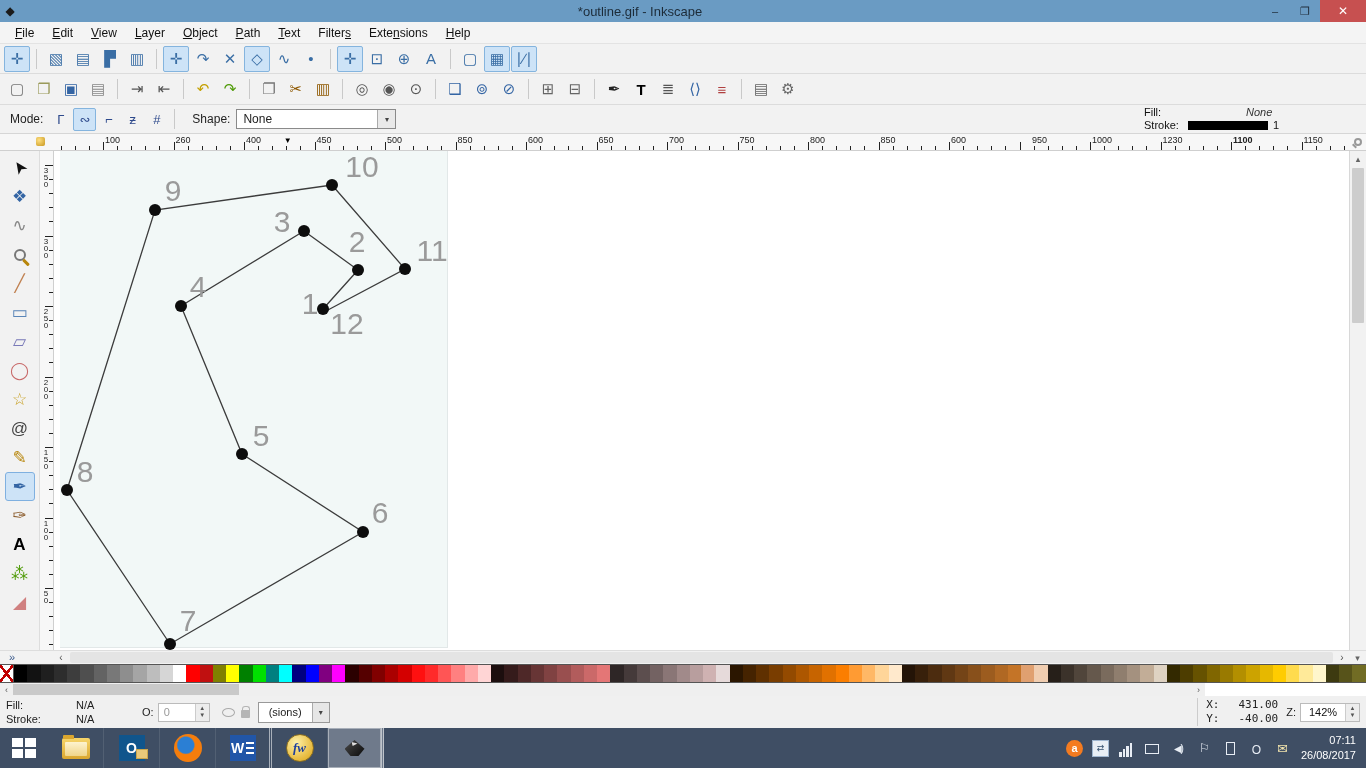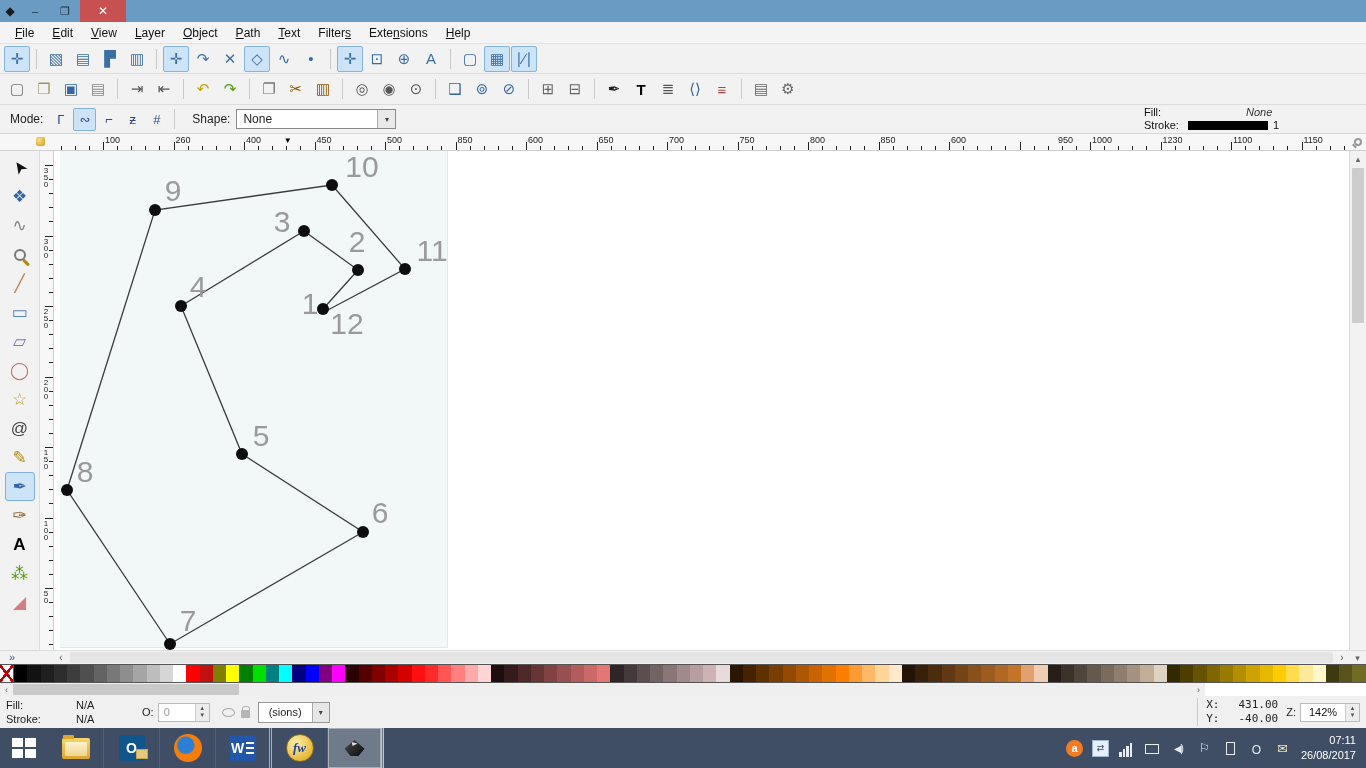--- a/index.html
+++ b/index.html
@@ -147,20 +147,21 @@
   .tray-mail { align-items:center; color:#f1e3ad; font-size:13px; }
   .clock { color:#fff; font-size:11px; text-align:right; line-height:15px; padding-right:10px; }
 </style>
 </head>
 <body>
 
 <div class="window">
 
   <div class="titlebar">
     <span class="tb-logo">◆</span>
+    <span class="tb-title">*outline.gif - Inkscape</span>
     <span class="tb-controls">
       <span class="tb-btn">–</span>
       <span class="tb-btn">❐</span>
       <span class="tb-btn close">✕</span>
     </span>
   </div>
 
   <div class="menubar">
       <span class="menu-item"><u>F</u>ile</span>
       <span class="menu-item"><u>E</u>dit</span>
@@ -344,39 +345,39 @@
         <div class="htick" style="left: 852.7px; height: 4px;"></div>
         <div class="htick" style="left: 866.8px; height: 4px;"></div>
         <div class="htick" style="left: 880.9px; height: 4px;"></div>
         <div class="htick" style="left: 895px; height: 8px;"></div>
         <div class="hlabel" style="left: 897px;">600</div>
         <div class="htick" style="left: 909.1px; height: 4px;"></div>
         <div class="htick" style="left: 923.2px; height: 4px;"></div>
         <div class="htick" style="left: 937.3px; height: 4px;"></div>
         <div class="htick" style="left: 951.4px; height: 4px;"></div>
         <div class="htick" style="left: 965.5px; height: 8px;"></div>
-        <div class="hlabel" style="left: 1004px;">950</div>
+        <div class="hlabel" style="left: 978px;">950</div>
         <div class="htick" style="left: 979.6px; height: 4px;"></div>
         <div class="htick" style="left: 993.7px; height: 4px;"></div>
         <div class="htick" style="left: 1007.8px; height: 4px;"></div>
         <div class="htick" style="left: 1021.9px; height: 4px;"></div>
         <div class="htick" style="left: 1036px; height: 8px;"></div>
         <div class="hlabel" style="left: 1038px;">1000</div>
         <div class="htick" style="left: 1050.1px; height: 4px;"></div>
         <div class="htick" style="left: 1064.2px; height: 4px;"></div>
         <div class="htick" style="left: 1078.3px; height: 4px;"></div>
         <div class="htick" style="left: 1092.4px; height: 4px;"></div>
         <div class="htick" style="left: 1106.5px; height: 8px;"></div>
         <div class="hlabel" style="left: 1108.5px;">1230</div>
         <div class="htick" style="left: 1120.6px; height: 4px;"></div>
         <div class="htick" style="left: 1134.7px; height: 4px;"></div>
         <div class="htick" style="left: 1148.8px; height: 4px;"></div>
         <div class="htick" style="left: 1162.9px; height: 4px;"></div>
         <div class="htick" style="left: 1177px; height: 8px;"></div>
-        <div class="hlabel" style="left: 1179px;">1100</div>
+        <div class="hlabel" style="left: 1179px; font-weight: bold;">1100</div>
         <div class="htick" style="left: 1191.1px; height: 4px;"></div>
         <div class="htick" style="left: 1205.2px; height: 4px;"></div>
         <div class="htick" style="left: 1219.3px; height: 4px;"></div>
         <div class="htick" style="left: 1233.4px; height: 4px;"></div>
         <div class="htick" style="left: 1247.5px; height: 8px;"></div>
         <div class="hlabel" style="left: 1249.5px;">1150</div>
         <div class="htick" style="left: 1261.6px; height: 4px;"></div>
         <div class="htick" style="left: 1275.7px; height: 4px;"></div>
         <div class="htick" style="left: 1289.8px; height: 4px;"></div>
         <div class="hmarker" style="left: 229.71px;">▼</div>

